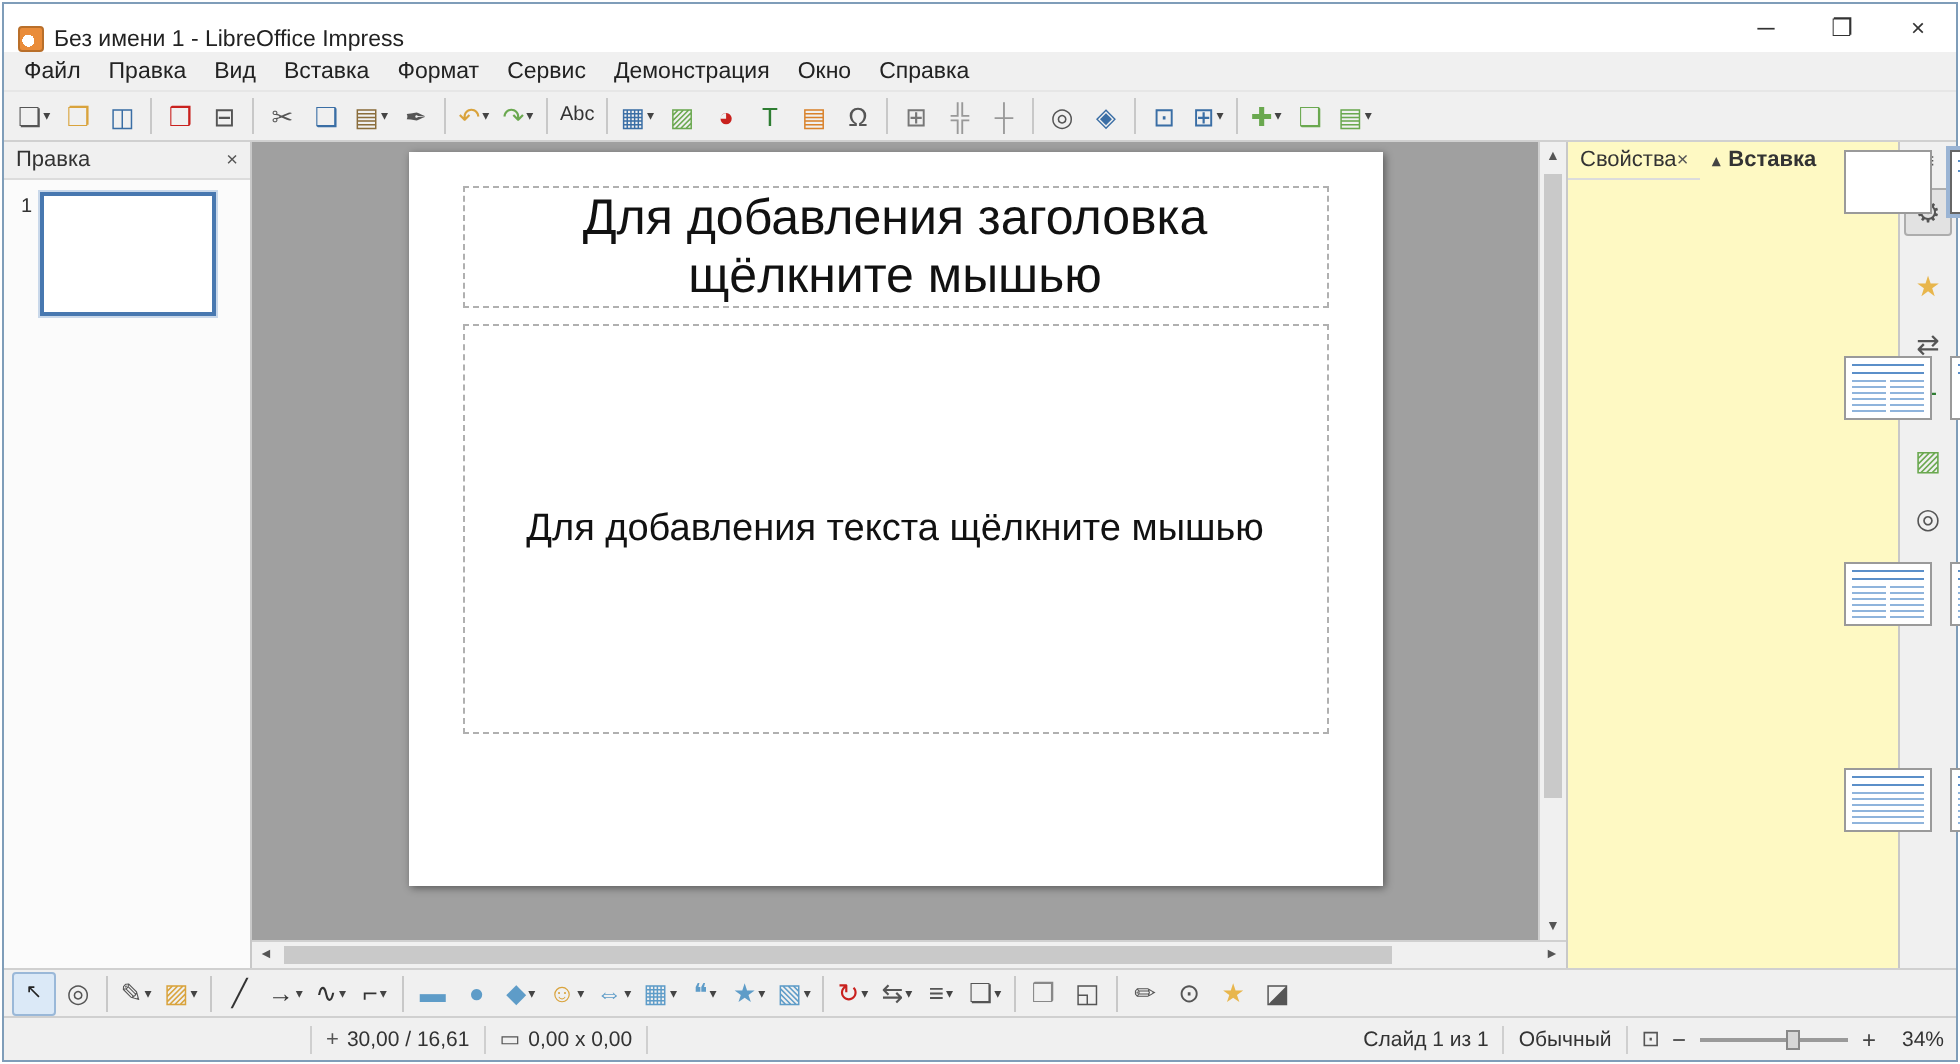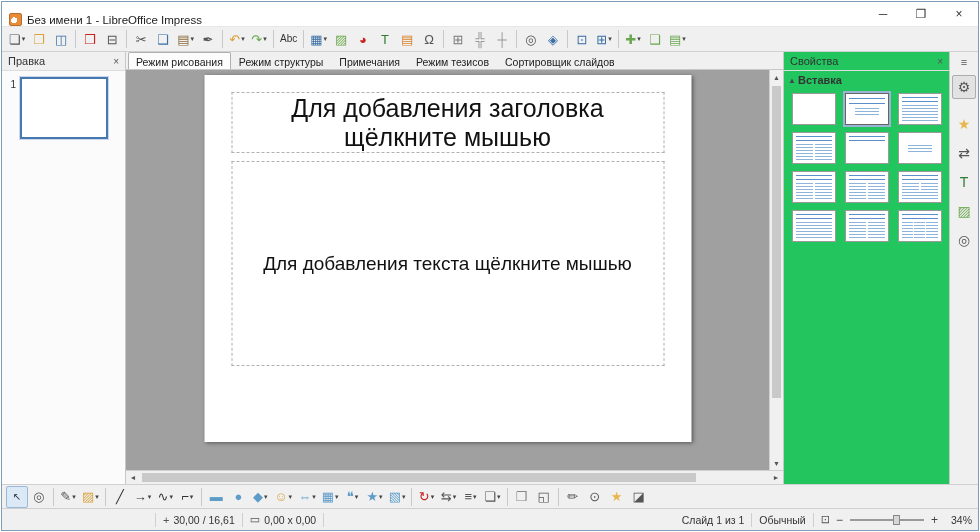--- a/index.html
+++ b/index.html
@@ -65,22 +65,22 @@
   .scroll-btn{height:14px;width:100%;display:flex;align-items:center;justify-content:center;
     font-size:7px;color:#555;flex:0 0 auto;}
   .hscroll .scroll-btn{width:14px;height:100%;}
   .v-track{flex:1;position:relative;}
   .v-thumb{position:absolute;left:2px;right:2px;top:2px;height:84%;background:#c9c9c9;}
   .hscroll{height:14px;display:flex;background:#f0f0f0;border-top:1px solid #d0d0d0;flex:0 0 auto;}
   .h-track{flex:1;position:relative;}
   .h-thumb{position:absolute;top:2px;bottom:2px;left:2px;width:88%;background:#c9c9c9;}
 
   
-  .sidebar{width:166px;background:#22c55e;border-left:1px solid #c8c8c8;display:flex;
-    flex-direction:column;flex:0 0 auto;}
+  .sidebar{width:166px;background:#fef9c3;border-left:1px solid #c8c8c8;display:flex;
+    flex-direction:row;flex:0 0 auto;}
   .section-header{height:18px;display:flex;align-items:center;gap:4px;padding:0 6px;
     font-size:11px;font-weight:bold;color:#333;}
   .collapse{font-size:8px;color:#444;}
   .layout-grid{display:grid;grid-template-columns:repeat(3,44px);gap:7px 9px;padding:4px 8px;}
   .layout-thumb{width:44px;height:32px;background:#fff;border:1px solid #9a9a9a;position:relative;
     overflow:hidden;}
   .layout-thumb.selected{border-color:#666;box-shadow:0 0 0 2px #9ab4d4;}
   .lt-t{position:absolute;border-top:1px solid #5b8fc9;border-bottom:1px solid #5b8fc9;}
   .lt-c{position:absolute;background:repeating-linear-gradient(to bottom,#8fb4dc 0 1px,transparent 1px 3px);}
 
@@ -117,20 +117,31 @@
   <div class="titlebar">
     <span class="app-icon"></span>
     <span class="title-text">Без имени 1 - LibreOffice Impress</span>
     <div class="win-controls">
       <div class="win-btn">─</div>
       <div class="win-btn">❐</div>
       <div class="win-btn">×</div>
     </div>
   </div>
 
+  <div class="menubar">
+      <div class="menu-item">Файл</div>
+      <div class="menu-item">Правка</div>
+      <div class="menu-item">Вид</div>
+      <div class="menu-item">Вставка</div>
+      <div class="menu-item">Формат</div>
+      <div class="menu-item">Сервис</div>
+      <div class="menu-item">Демонстрация</div>
+      <div class="menu-item">Окно</div>
+      <div class="menu-item">Справка</div>
+    </div>
 
   <div class="toolbar">
       <div class="tb-btn">
         <span class="tb-glyph" style="color: rgb(85, 85, 85);">❏</span>
         <span class="tb-dd">▾</span>
       </div>
       <div class="tb-btn">
         <span class="tb-glyph" style="color: rgb(217, 163, 60);">❐</span>
       </div>
       <div class="tb-btn">
@@ -236,27 +247,20 @@
         <span>Правка</span>
         <span class="panel-close">×</span>
       </div>
       <div class="slides-body">
         <span class="slide-num">1</span>
         <div class="slide-thumb"></div>
       </div>
     </div>
 
     <div class="center">
-      <div class="tabs">
-          <div class="tab active">Режим рисования</div>
-          <div class="tab">Режим структуры</div>
-          <div class="tab">Примечания</div>
-          <div class="tab">Режим тезисов</div>
-          <div class="tab">Сортировщик слайдов</div>
-        </div>
       <div class="canvas-row">
         <div class="canvas">
           <div class="slide">
             <div class="placeholder ph-title">
               <span>Для добавления заголовка щёлкните мышью</span>
             </div>
             <div class="placeholder ph-body">
               <span>Для добавления текста щёлкните мышью</span>
             </div>
           </div>

